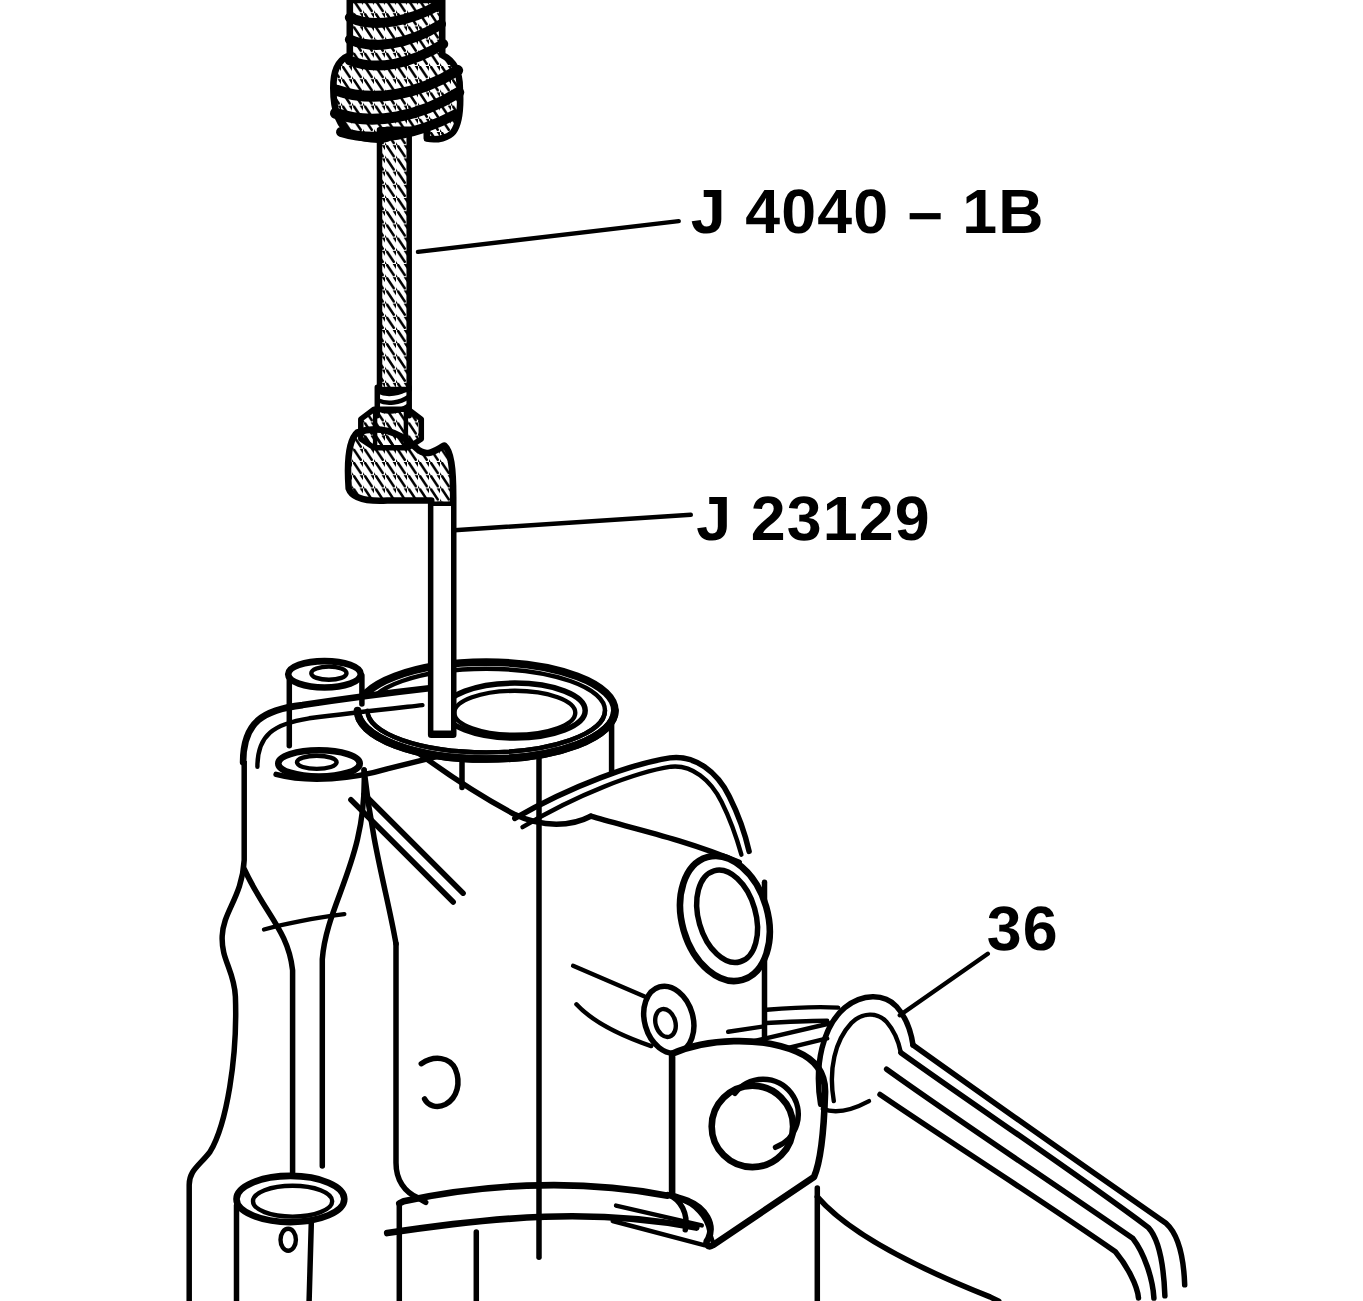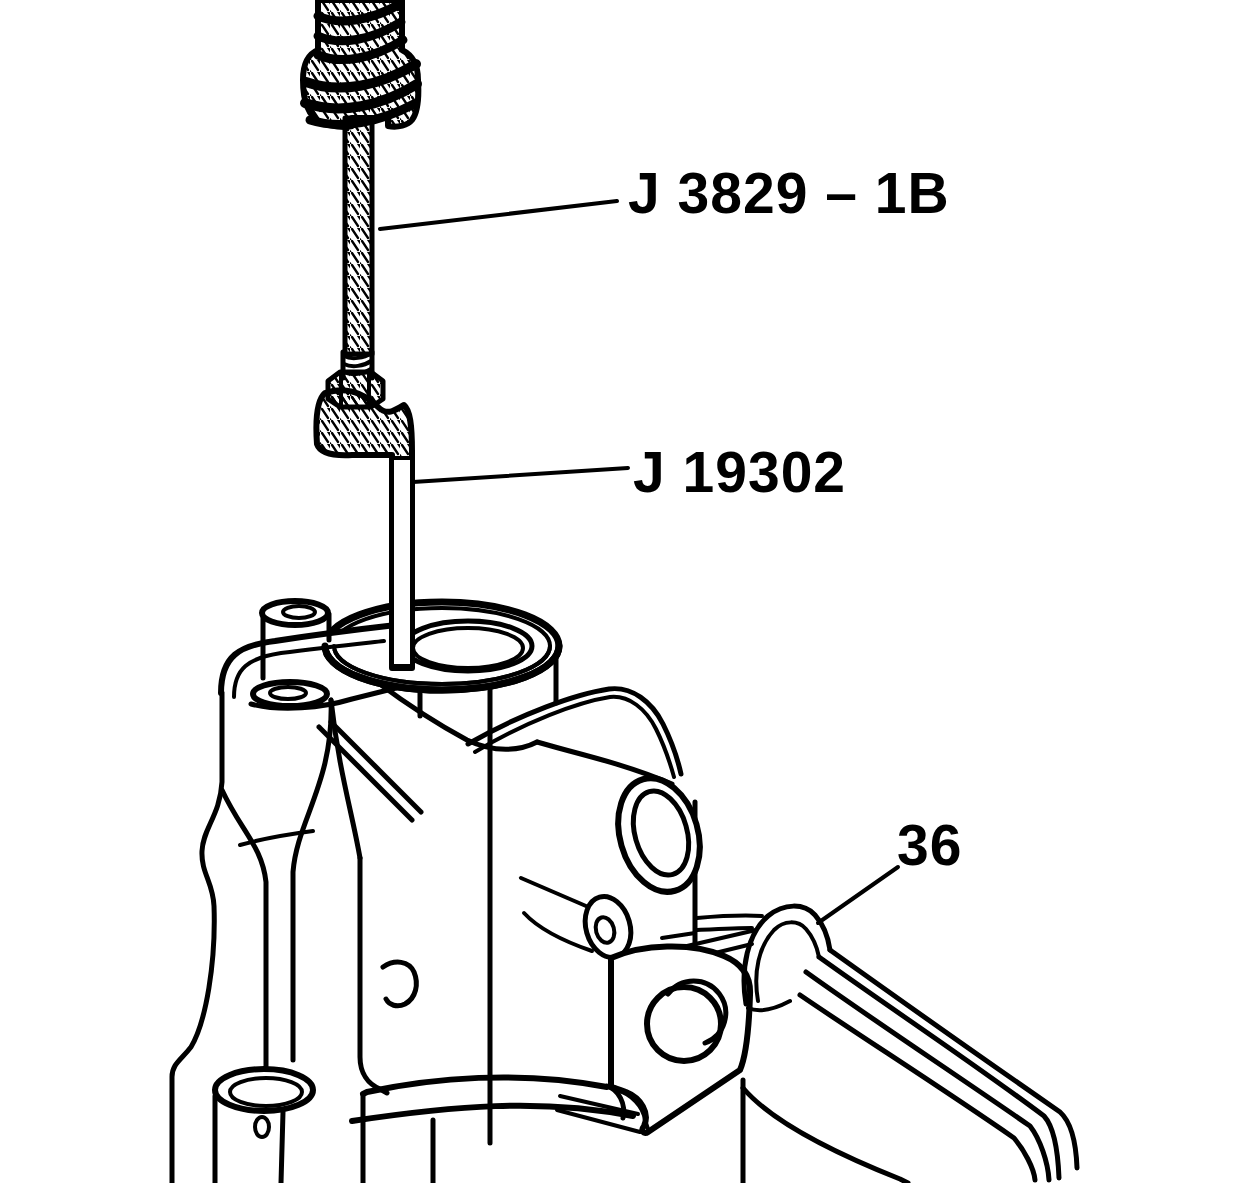--- a/index.html
+++ b/index.html
@@ -193,19 +193,19 @@
     </g>
 
     <g>
       <path d="M380,229 L617,201" stroke-width="4"></path>
       <path d="M413,482 L628,468" stroke-width="4"></path>
       <path d="M898,867 L818,923" stroke-width="4"></path>
     </g>
   </g>
 </svg>
 
-<div class="callout" style="left:628px; top:165px;">J 3829 – 1B</div>
-
-<div class="callout" style="left:633px; top:444px;">J 19302</div>
+<div class="callout" style="left:628px; top:165px;">J 4040 – 1B</div>
+
+<div class="callout" style="left:633px; top:444px;">J 23129</div>
 
 <div class="callout" style="left:897px; top:817px;">36</div>
 
 </div>
 
 </body></html>

